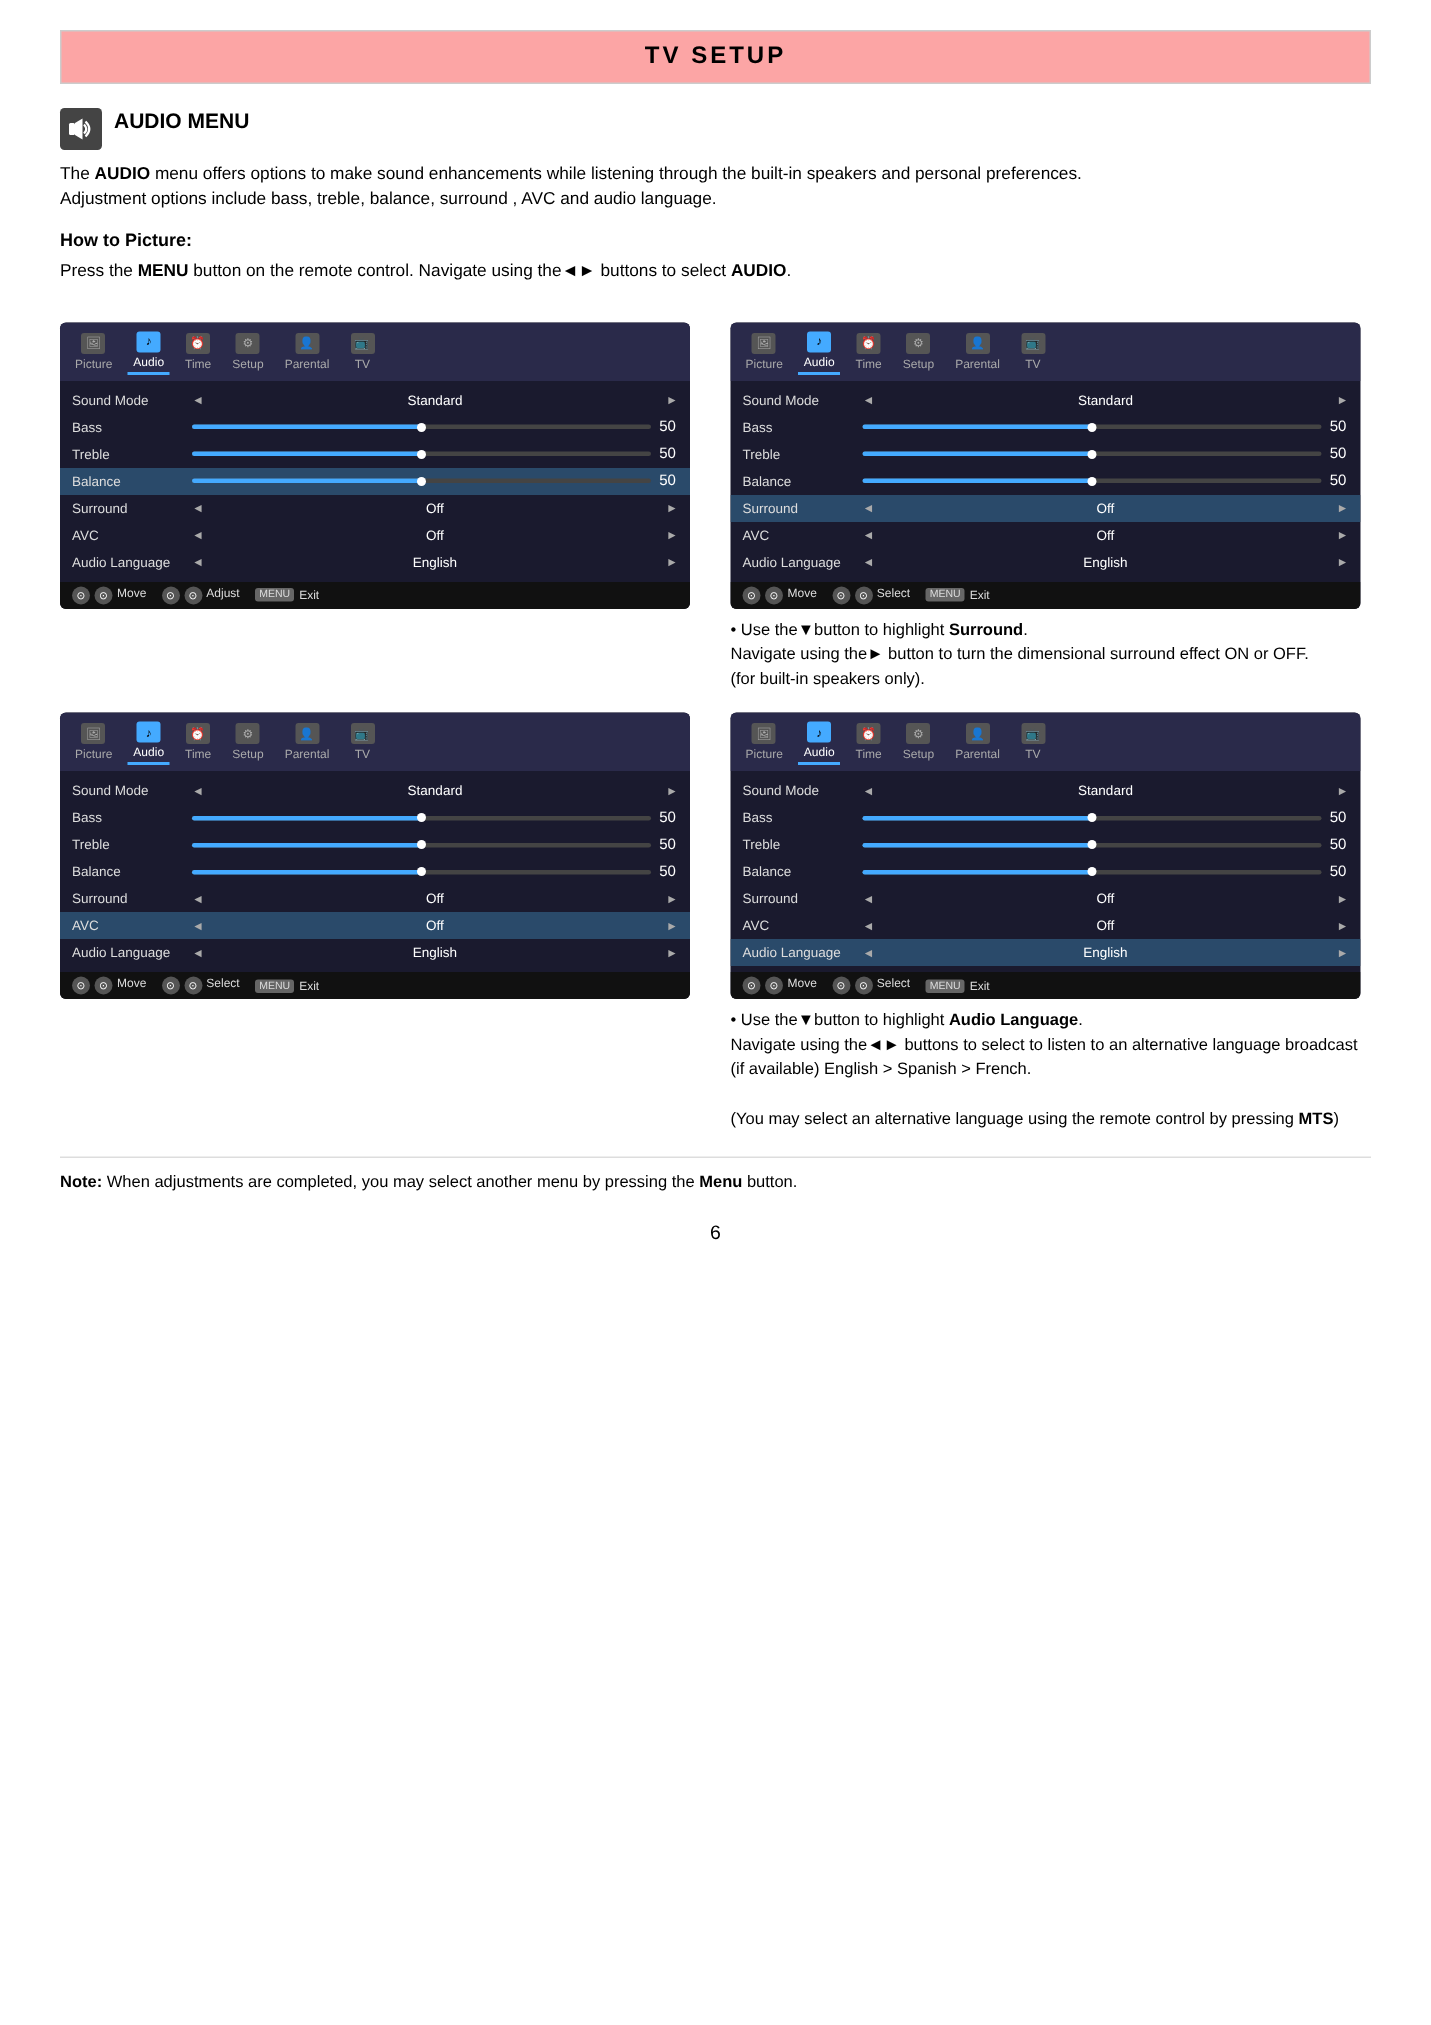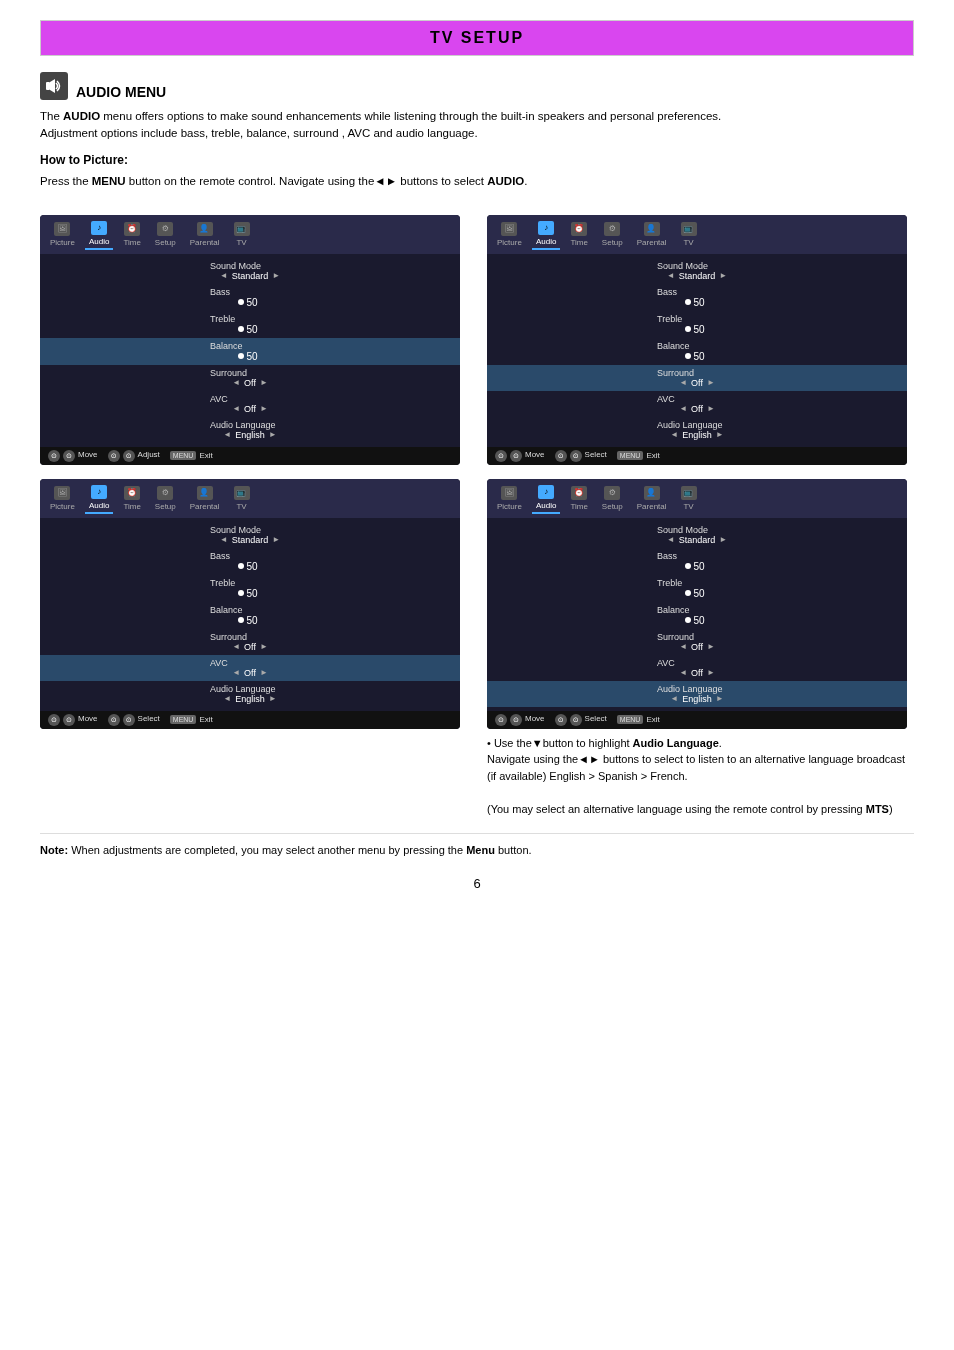--- a/index.html
+++ b/index.html
@@ -13,25 +13,25 @@
       padding: 20px 40px;
     }
     .page-header {
       text-align: center;
       border: 1px solid #ccc;
       padding: 8px;
       font-size: 16px;
       font-weight: bold;
       letter-spacing: 2px;
       margin-bottom: 16px;
-      background: #d946ef;
+      background: #fca5a5;
     }
     .section-title {
       display: flex;
-      align-items: flex-end;
+      align-items: flex-start;
       gap: 8px;
       margin-bottom: 8px;
     }
     .audio-icon {
       width: 28px;
       height: 28px;
       background: #444;
       border-radius: 3px;
       display: flex;
       align-items: center;
@@ -116,21 +116,20 @@
       color: #000;
     }
     .tv-menu-body {
       padding: 4px 0;
     }
     .tv-row {
       display: flex;
       align-items: center;
       padding: 3px 8px;
       min-height: 18px;
-      flex-direction: column;
     }
     .tv-row-label {
       width: 80px;
       font-size: 9px;
       color: #ddd;
     }
     .tv-row-ctrl {
       display: flex;
       align-items: center;
       flex: 1;
@@ -432,20 +431,25 @@
             <span class="tv-arrow">►</span>
           </div>
         </div>
       </div>
       <div class="tv-menu-footer">
         <div class="footer-btn"><span class="btn-circle">⊙</span><span class="btn-circle">⊙</span> Move</div>
         <div class="footer-btn"><span class="btn-circle">⊙</span><span class="btn-circle">⊙</span> Select</div>
         <div class="footer-btn"><span class="menu-btn-box">MENU</span> Exit</div>
       </div>
     </div>
+    <div class="panel-caption">
+      • Use the▼button to highlight <strong>Surround</strong>.<br>
+      Navigate using the► button to turn the dimensional surround effect ON or OFF.<br>
+      (for built-in speakers only).
+    </div>
   </div>
 </div>
 
 <div class="panels-row">
 
   <div class="panel-block">
     <div class="tv-menu">
       <div class="tv-menu-nav">
         <div class="tv-nav-item">
           <div class="tv-nav-icon">🖼</div>

